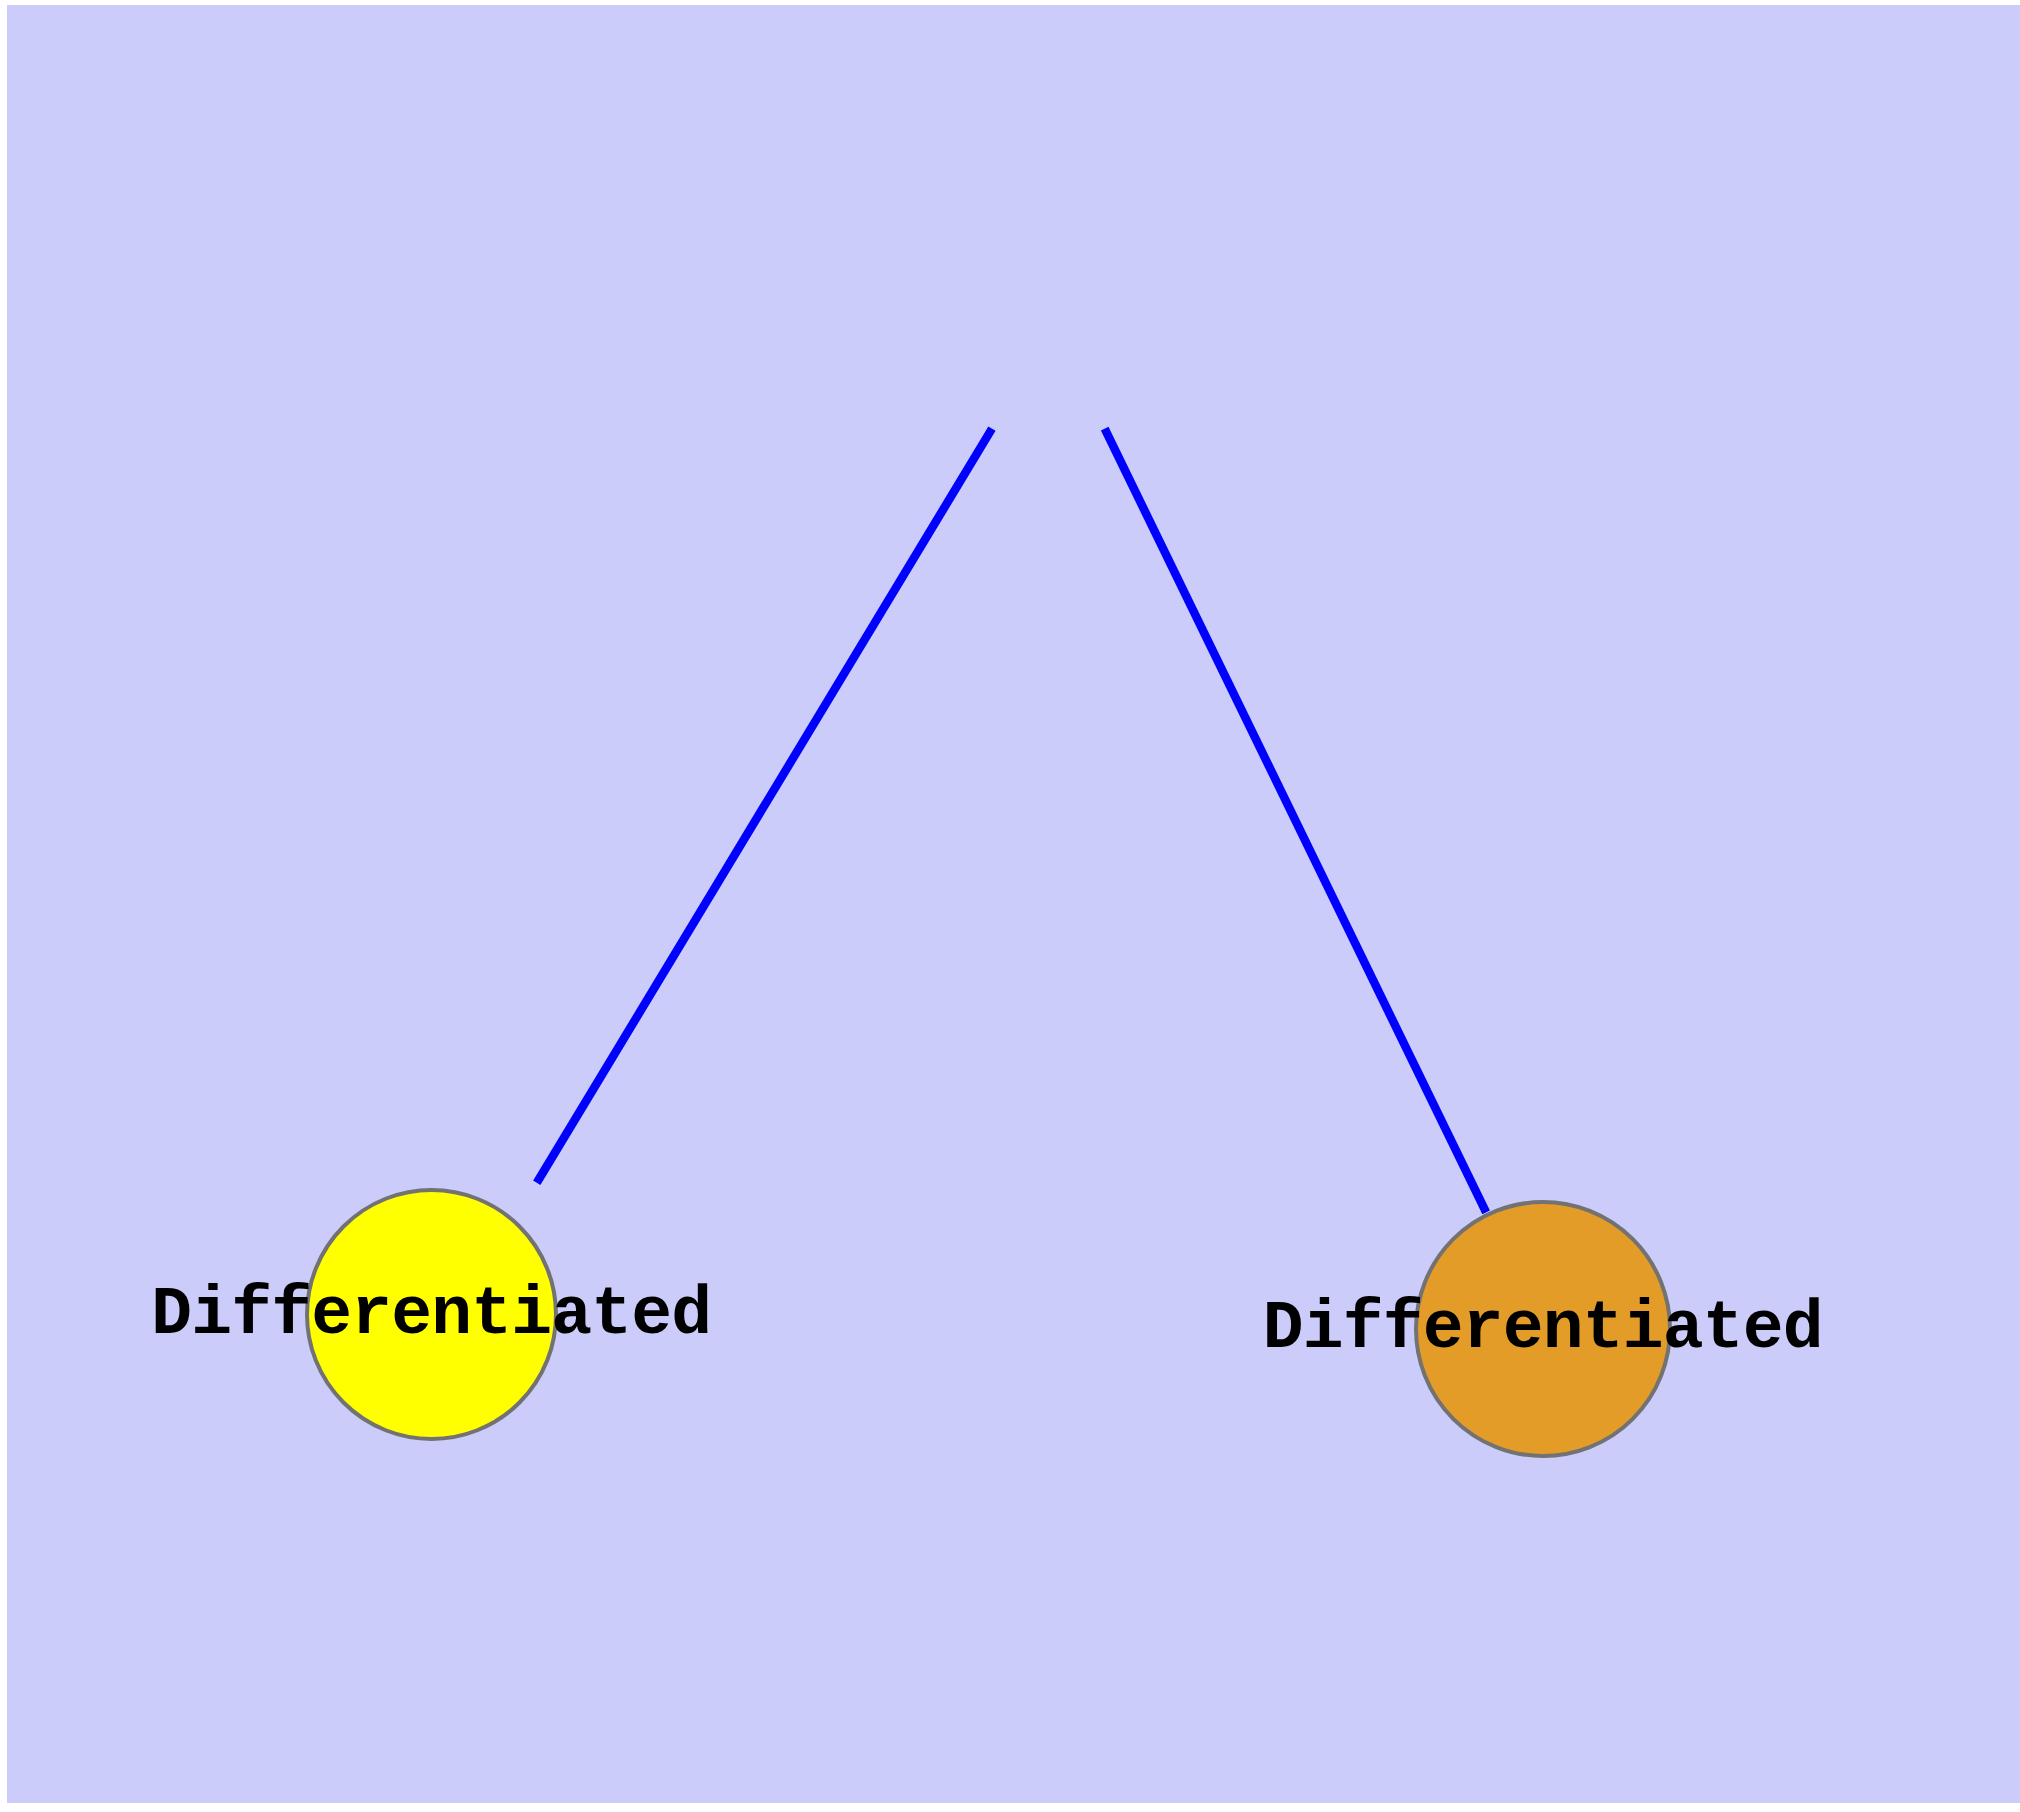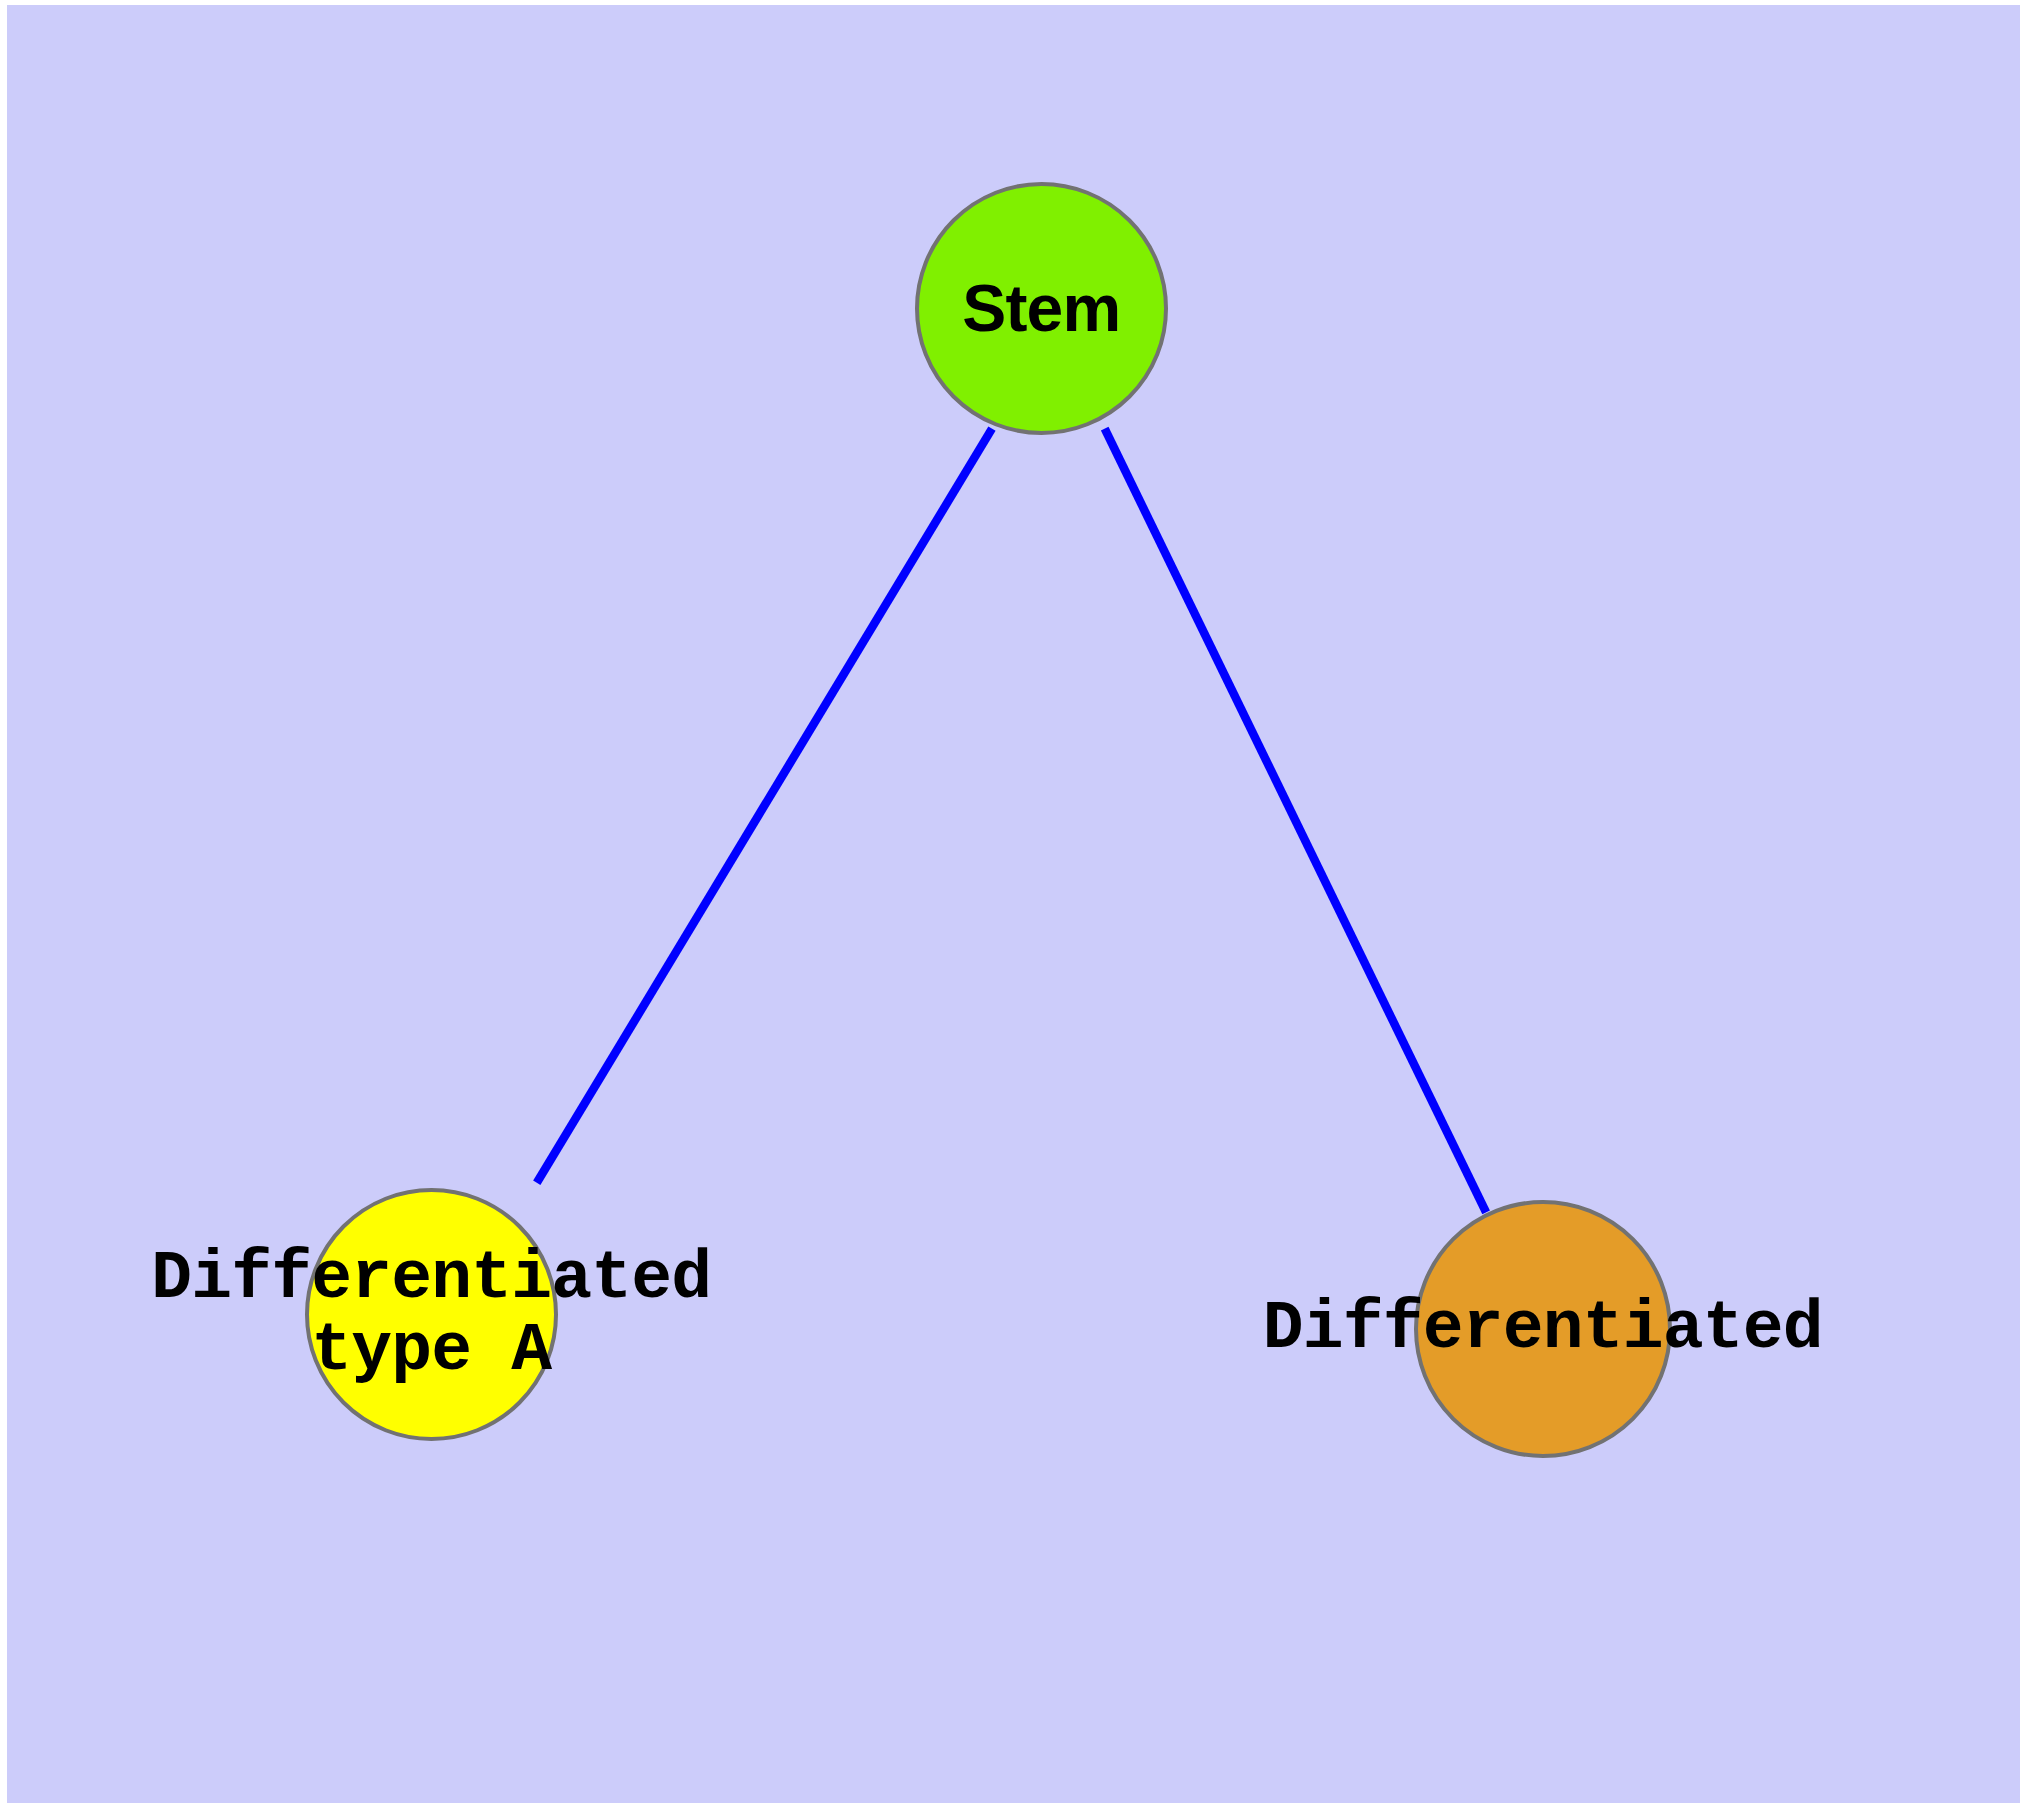--- a/index.html
+++ b/index.html
@@ -67,28 +67,24 @@
 <body>
 
 <div id="graph-canvas">
   <div id="graph-plot">
 
     <svg id="edge-layer" viewBox="0 0 2376 2122" preserveAspectRatio="none" xmlns="http://www.w3.org/2000/svg">
       <line x1="1162" y1="500" x2="625" y2="1390" stroke="#0000ff" stroke-width="10" stroke-linecap="butt"></line>
       <line x1="1295" y1="500" x2="1745" y2="1425" stroke="#0000ff" stroke-width="10" stroke-linecap="butt"></line>
     </svg>
 
-    <div class="node" id="node-stem" style="left:908px; top:177px; width:253px; height:253px; background:#80f000;">
-      <span class="node-label">Stem</span>
-    </div>
 
     <div class="node" id="node-diff-a" style="left:298px; top:1183px; width:253px; height:253px; background:#ffff00;">
       <span class="node-label small">
         <span>Differentiated</span><br>
-        <span>type A</span>
       </span>
     </div>
 
     <div class="node" id="node-diff-b" style="left:1407px; top:1195px; width:258px; height:258px; background:#e49c28;">
       <span class="node-label small">
         <span>Differentiated</span><br>
       </span>
     </div>
 
   </div>

